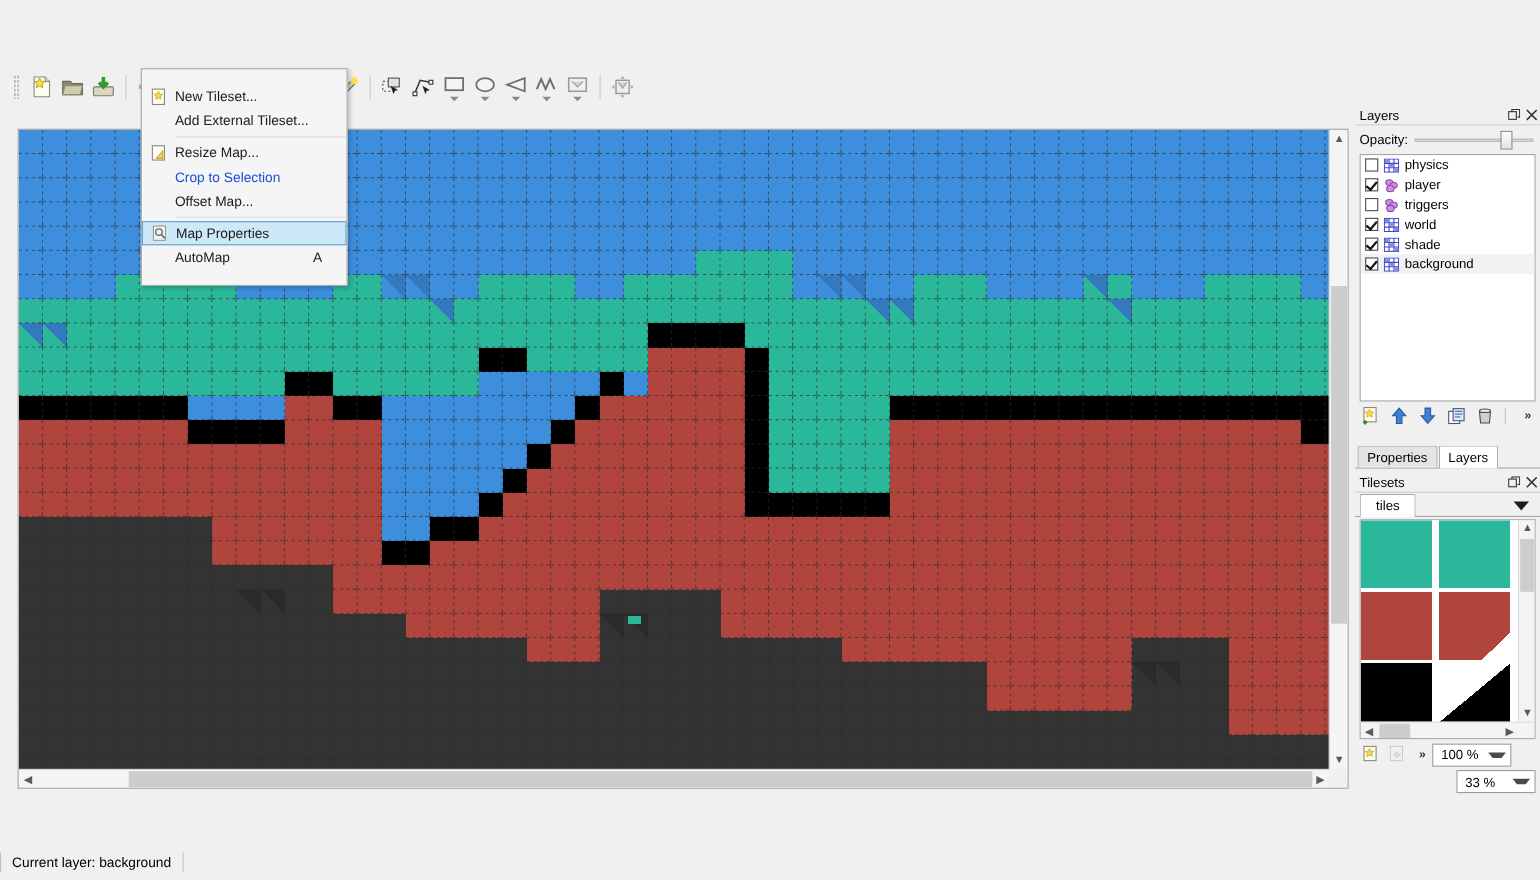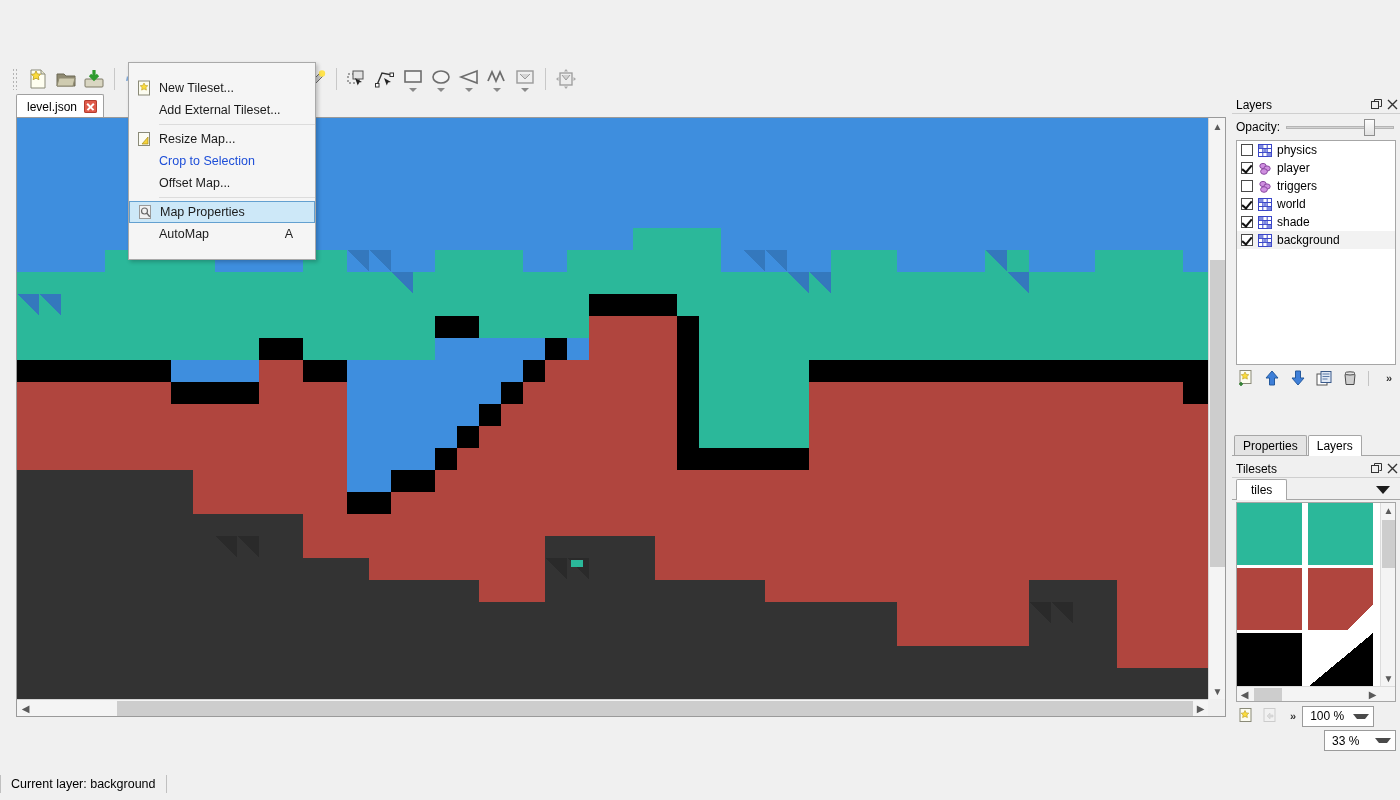--- a/index.html
+++ b/index.html
@@ -112,21 +112,21 @@
   .layer-name { font-size: 12px; white-space: nowrap; }
   .ic-tile { width: 14px; height: 13px; flex: 0 0 auto; }
   .ic-obj { width: 14px; height: 13px; flex: 0 0 auto; }
 
   .layer-tools { display: flex; align-items: center; height: 26px; padding: 0 4px; gap: 6px; }
   .lt-btn { width: 20px; height: 20px; display: flex; align-items: center; justify-content: center; }
   .lt-sep { width: 1px; height: 15px; background: #c4c4c4; margin: 0 2px; }
   .lt-more { font-size: 11px; font-weight: bold; color: #333; margin-left: auto; padding-right: 4px; }
 
   .dock-tabs { display: flex; align-items: flex-end; height: 35px;
-    border-bottom: 1px solid #a6a6a6; padding-left: 2px; margin-top: 30px; }
+    border-bottom: 1px solid #a6a6a6; padding-left: 2px; }
   .dock-tab { font-size: 12px; padding: 3px 8px 2px; border: 1px solid #a6a6a6;
     background: #e4e4e4; border-bottom: none; border-radius: 2px 2px 0 0; margin-right: 1px; }
   .dock-tab.active { background: #fff; padding-bottom: 3px; margin-bottom: -1px; }
 
   .tileset-tabrow { display: flex; align-items: center; height: 22px; padding: 2px 2px 0 4px;
     border-bottom: 1px solid #a6a6a6; }
   .ts-tab { font-size: 12px; padding: 3px 14px 3px; background: #fff;
     border: 1px solid #a6a6a6; border-bottom: none; border-radius: 2px 2px 0 0; }
   .ts-caret { margin-left: auto; width: 0; height: 0; border-left: 7px solid transparent;
     border-right: 7px solid transparent; border-top: 8px solid #1c1c1c; margin-right: 8px; }
@@ -291,26 +291,20 @@
 
     <div class="tb-btn">
       <svg width="22" height="22" viewBox="0 0 22 22">
         <rect x="5" y="5" width="12" height="12" fill="#ededed" stroke="#9a9a9a" stroke-width="1.3"></rect>
         <path d="M7 7l4 5 4-5" fill="#cfcfcf" stroke="#9a9a9a"></path>
         <path d="M11 1l2 2.5h-4zM11 21l2-2.5h-4zM1 11l2.5 2v-4zM21 11l-2.5 2v-4z" fill="#a8a8a8"></path>
       </svg>
     </div>
   </div>
 
-  <div class="tabbar">
-    <div class="tab">
-      <span>level.json</span>
-      <span class="tab-close"></span>
-    </div>
-  </div>
 
   <div class="mapview">
     <div class="mapcanvas">
       <svg id="mapsvg" width="1192" height="582" viewBox="0 0 1192 582" shape-rendering="crispEdges">
         <defs>
           <pattern id="gridpat" width="22" height="22" patternUnits="userSpaceOnUse">
             <path d="M22 0V22M0 22H22" fill="none" stroke="#2b2b2b" stroke-width="1" stroke-dasharray="3 3" opacity="0.72"></path>
           </pattern>
         </defs>
         <g id="tilelayer">

